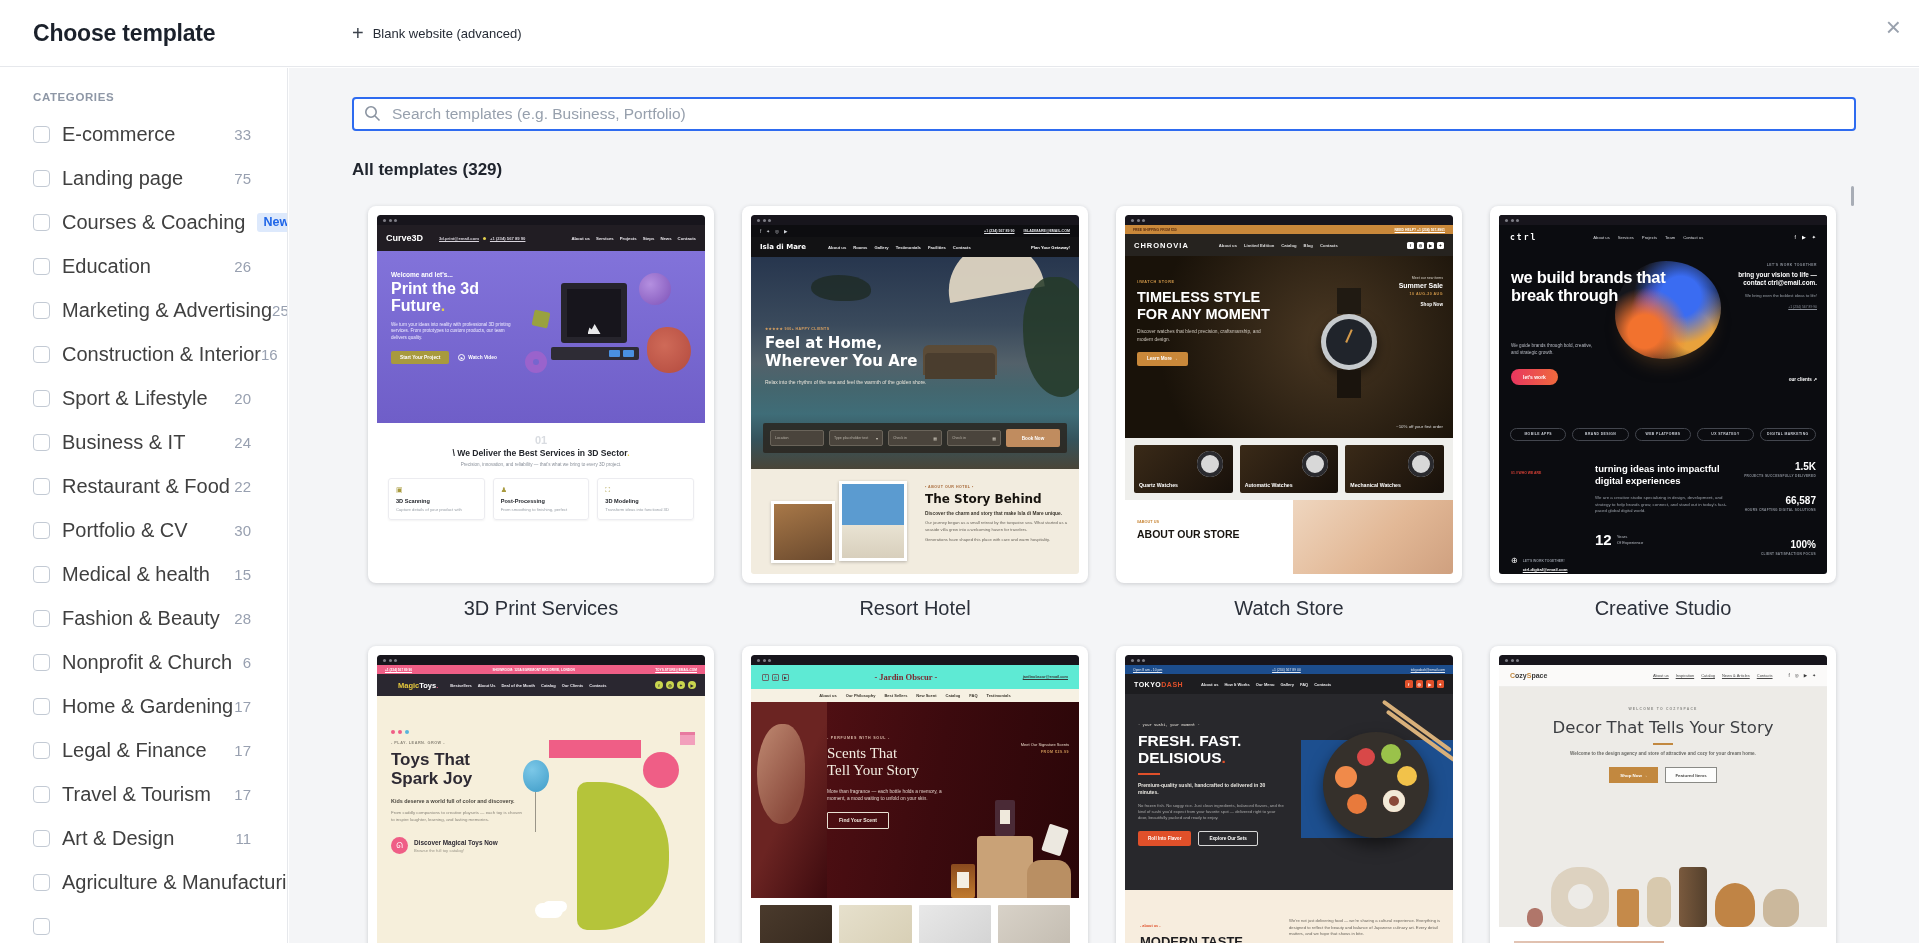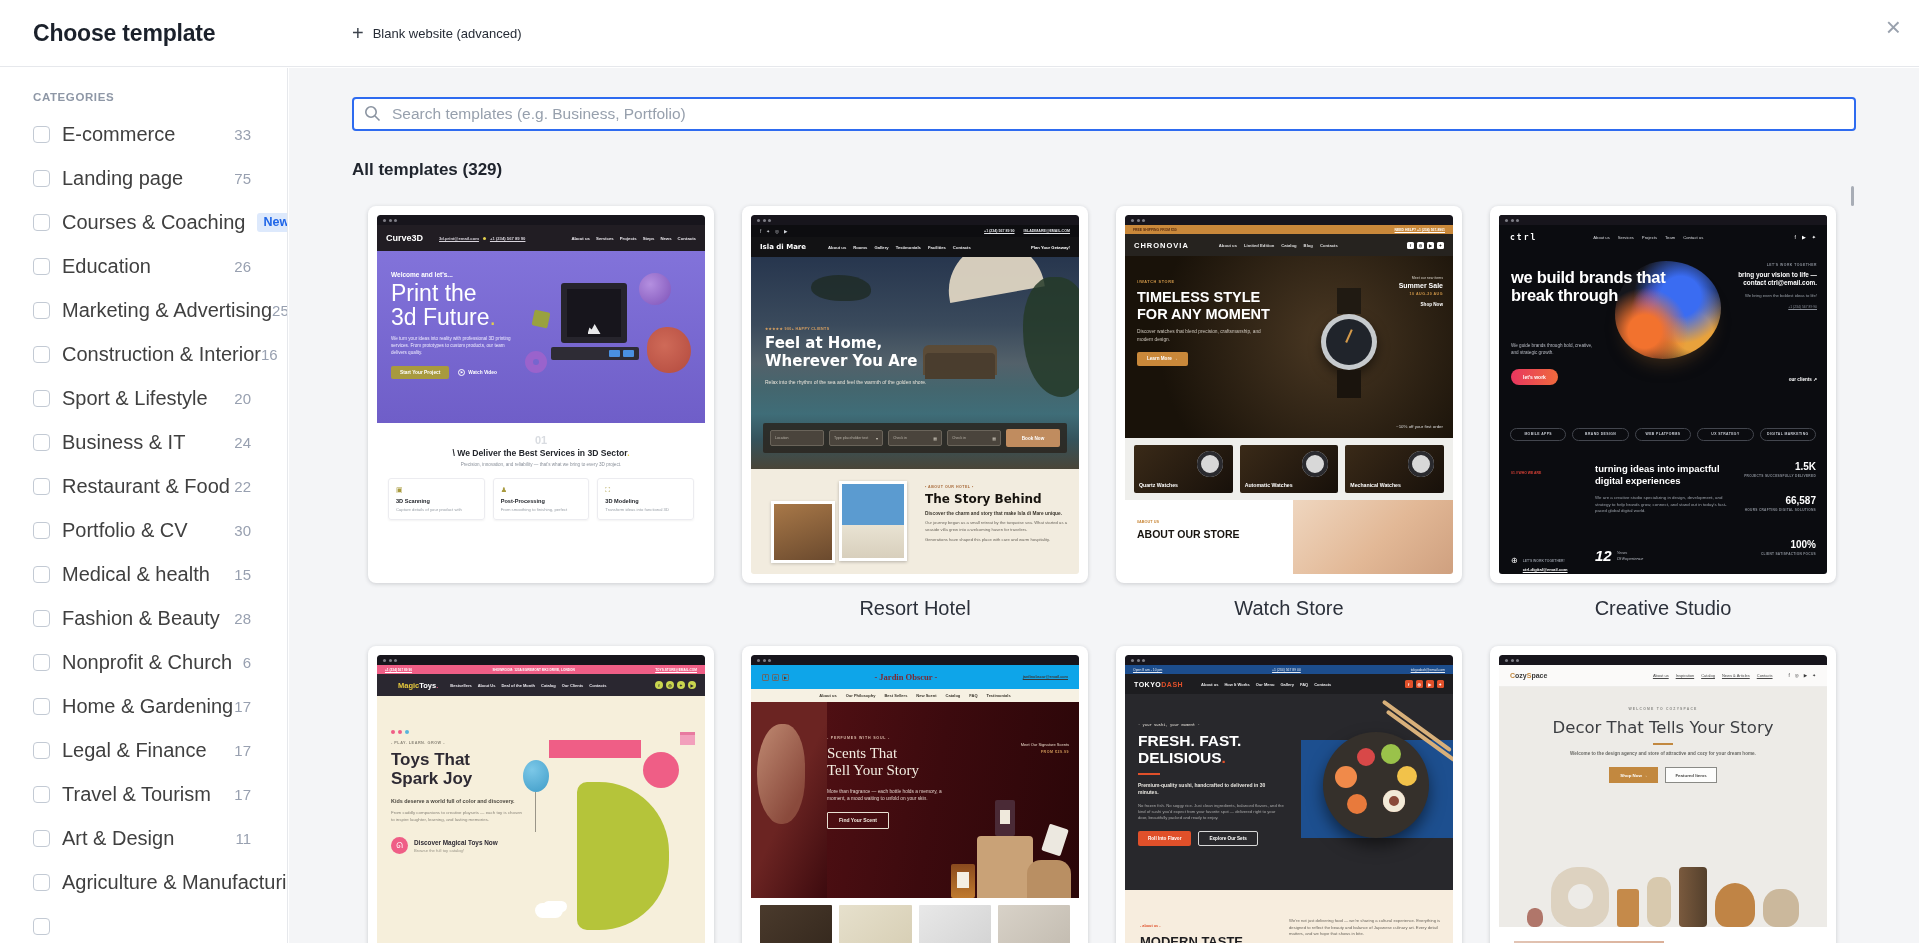--- a/index.html
+++ b/index.html
@@ -62,21 +62,21 @@
   
   .t0-header { height:26px; background:#211d23; display:flex; align-items:center; padding:0 9px; }
   .t0-logo { color:#fff; font-weight:700; font-size:9px; }
   .t0-contact { display:flex; align-items:center; gap:4px; font-size:4.2px; color:#d8d4dc;
     text-decoration:underline; margin-left:16px; font-weight:700; }
   .t0-contact .ydot { width:3px; height:3px; background:#e3cf4e; border-radius:50%; }
   .t0-nav { display:flex; gap:6px; margin-left:auto; font-size:4.3px; color:#e8e5ea; font-weight:700; }
   .t0-hero { height:172px; background:linear-gradient(180deg,#8273da,#6f5ec8); position:relative;
     padding:20px 0 0 14px; color:#fff; }
   .t0-kicker { font-size:6.5px; font-weight:700; }
-  .t0-h1 { font-size:23px; font-weight:400; line-height:1.05; margin-top:3px; width:110px; }
+  .t0-h1 { font-size:16px; font-weight:700; line-height:1.05; margin-top:3px; width:110px; }
   .t0-h1 .accent { color:#e3cf4e; }
   .t0-body { width:122px; font-size:4.6px; line-height:1.5; margin-top:7px; color:#efecff; }
   .t0-ctas { display:flex; align-items:center; gap:9px; margin-top:9px; }
   .t0-btn { background:#a89a3e; color:#fff; font-size:4.8px; font-weight:700; padding:4px 9px; border-radius:2px; }
   .t0-watch { display:flex; align-items:center; gap:3px; font-size:4.8px; font-weight:700; }
   .t0-watch .play { width:7px; height:7px; border:1px solid #fff; border-radius:50%;
     display:flex; align-items:center; justify-content:center; font-size:3px; }
   .t0-art { position:absolute; right:8px; top:16px; width:172px; height:144px; }
   .t0-cube { position:absolute; left:8px; top:44px; width:16px; height:16px; background:#99a13f;
     border-radius:2px; transform:rotate(12deg); }
@@ -228,21 +228,21 @@
   .t3-pill { flex:1; border:1px solid #43464e; border-radius:9px; color:#c8ccd4; font-size:3.4px;
     font-weight:700; text-align:center; padding:3.5px 0; letter-spacing:.4px; }
   .t3-who { height:137px; position:relative; }
   .t3-wk { position:absolute; left:12px; top:24px; font-size:3.4px; color:#d94136; font-weight:700; }
   .t3-wh { position:absolute; left:96px; top:16px; width:132px; font-size:9.5px; font-weight:800;
     color:#fff; line-height:1.25; }
   .t3-wb { position:absolute; left:96px; top:48px; width:138px; font-size:4.4px; color:#9aa0a8; line-height:1.5; }
   .t3-stat { position:absolute; right:11px; text-align:right; }
   .t3-stat .v { font-size:10px; color:#fff; font-weight:800; }
   .t3-stat .l { font-size:3.2px; color:#8a8f98; margin-top:2px; letter-spacing:.3px; font-weight:700; }
-  .t3-years { position:absolute; left:96px; top:100px; display:flex; align-items:center; gap:5px;font-style:italic; }
+  .t3-years { position:absolute; left:96px; top:84px; display:flex; align-items:center; gap:5px; }
   .t3-years .yv { font-size:15px; font-weight:800; color:#fff; }
   .t3-years .yl { font-size:4.2px; color:#b8bcc4; line-height:1.35; }
   .t3-foot { position:absolute; left:12px; bottom:12px; display:flex; align-items:center; gap:5px; }
   .t3-foot .globe { color:#fff; font-size:8px; }
   .t3-foot .fk { font-size:3.4px; color:#8a8f98; font-weight:700; }
   .t3-foot .fe { font-size:4.2px; color:#fff; font-weight:700; text-decoration:underline; margin-top:1px; }
 
   
   .t4-strip { height:9px; background:#ef5e86; display:flex; justify-content:space-between;
     align-items:center; padding:0 8px; font-size:3.2px; color:#fff; font-weight:700; }
@@ -274,21 +274,21 @@
   .t4-pr { position:absolute; right:64px; top:44px; width:92px; height:18px; background:#ef5e86; }
   .t4-bal { position:absolute; right:156px; top:64px; width:26px; height:32px; border-radius:50%;
     background:radial-gradient(circle at 35% 30%, #7cc8e8, #3f9cc8); }
   .t4-bal::after { content:""; position:absolute; left:12px; top:32px; width:1px; height:40px; background:#9a9588; }
   .t4-gift { position:absolute; right:10px; top:36px; width:15px; height:13px; background:#f2a0bc;
     box-shadow:inset 0 3px 0 #e87aa0; }
   .t4-cloud { position:absolute; left:158px; bottom:96px; width:28px; height:15px; background:#fff;
     border-radius:10px; box-shadow:6px -4px 0 -2px #fff; }
 
   
-  .t5-header { height:24px; background:#0ea5e9; display:flex; align-items:center;
+  .t5-header { height:24px; background:#5eead4; display:flex; align-items:center;
     justify-content:space-between; padding:0 11px; }
   .t5-social { display:flex; gap:3px; }
   .t5-social i { width:7px; height:7px; border:1px solid #6a6a6a; border-radius:1px; font-size:3.8px;
     color:#3a3a3a; display:flex; align-items:center; justify-content:center; font-style:normal; }
   .t5-title { font-family:"Liberation Serif",serif; color:#7c2a33; font-size:8.5px; font-weight:700; }
   .t5-email { font-size:3.8px; color:#3a3a3a; text-decoration:underline; font-weight:700; }
   .t5-nav { height:13px; background:#f6f1e3; display:flex; align-items:center; justify-content:center;
     gap:9px; font-size:4px; color:#3a352c; font-weight:700; }
   .t5-hero { height:196px; background:linear-gradient(100deg,#5a1216,#3c0a0e 55%,#2a0608);
     position:relative; padding:34px 0 0 76px; }
@@ -590,20 +590,21 @@
                 </div>
               <div class="t0-feat">
                   <div class="t0-fic">⛶</div>
                   <div class="t0-ft">3D Modeling</div>
                   <div class="t0-fx">Transform ideas into functional 3D</div>
                 </div>
             </div>
           </div>
         </div>
       </div>
+      <div class="caption">3D Print Services</div>
     </div>
 
     <div class="card">
       <div class="thumb">
         <div class="site">
           <div class="chrome">
               <i></i>
               <i></i>
               <i></i>
             </div>

